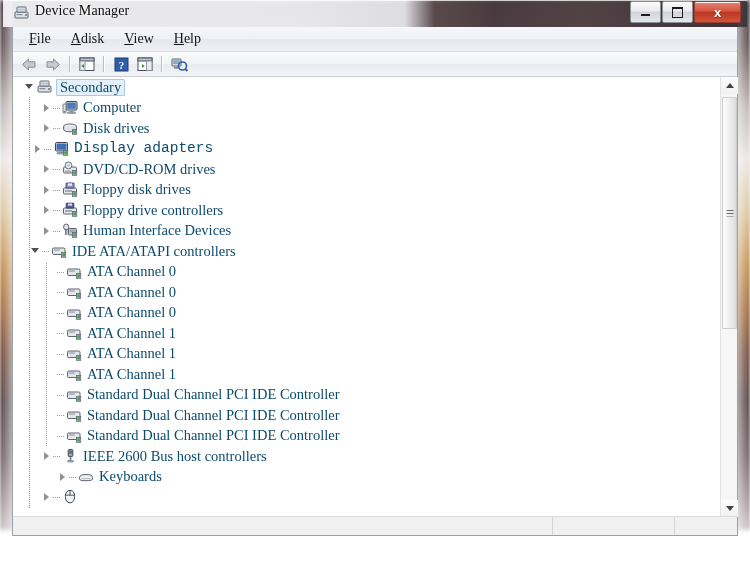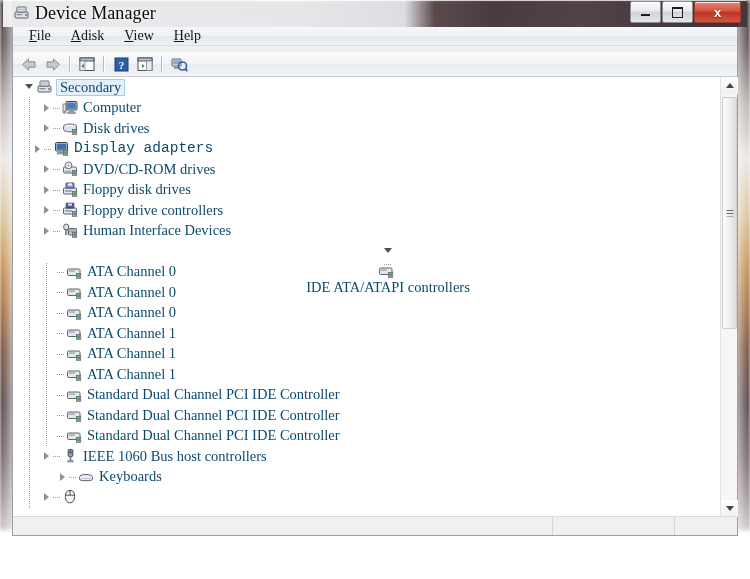--- a/index.html
+++ b/index.html
@@ -67,21 +67,21 @@
   #titlebar-inner-border {
     position:absolute; left:0; top:0; width:744px; height:27px;
     border-top: 1px solid rgba(255,255,255,.75);
     box-sizing: border-box;
   }
   #title-icon {
     position: absolute; left: 10px; top: 5px; width: 17px; height: 16px;
   }
   #title-text {
     position: absolute; left: 32px; top: 3px;
-    font-size: 18px; color: #0a0a0a;
+    font-size: 14px; color: #0a0a0a;
     font-family: "Liberation Serif", serif;
     letter-spacing: .1px;
     text-shadow: 0 0 3px rgba(255,255,255,.9), 0 0 6px rgba(255,255,255,.8);
     white-space: nowrap;
   }
 
   
   #winbtns { position:absolute; right:6px; top:1px; height:22px; display:flex; }
   .winbtn {
     width: 29px; height: 20px; margin-left: 1px;
@@ -111,21 +111,21 @@
     position: absolute; left: 9px; top: 27px;
     width: 726px; height: 509px;
     background: #f0f0f0;
     border: 1px solid #9aa0a8;
     border-top: none;
     box-sizing: border-box;
   }
 
   
   #menubar {
-    position: absolute; left: 0; top: 0; width: 724px; height: 19px;
+    position: absolute; left: 0; top: 0; width: 724px; height: 25px;
     background: linear-gradient(180deg,#f5f7fa 0%,#eef1f6 48%,#e4e8ef 52%,#eef0f4 100%);
     border-bottom: 1px solid #d9dce1;
     box-sizing: border-box;
     display: flex; align-items: center;
   }
   .menu-item {
     font-size: 14px; color: #10131a;
     font-family: "Liberation Serif", serif;
     padding: 2px 8px; margin-left: 4px;
     cursor: default; white-space: nowrap;
@@ -462,21 +462,21 @@
                 <ellipse cx="4.2" cy="4" rx="2.6" ry="3" fill="#dfe3e8" stroke="#5d6470" stroke-width="1"></ellipse>
                 <rect x="3.4" y="6.4" width="1.6" height="5" fill="#b7bdc5" stroke="#5d6470" stroke-width=".7"></rect>
                 <rect x="6.5" y="5.5" width="8" height="6.5" rx=".8" fill="#c7ccd3" stroke="#5d6470" stroke-width="1"></rect>
                 <rect x="7.4" y="6.6" width="6.2" height="1" fill="#8d949e"></rect>
                 <rect x="7.4" y="8.3" width="6.2" height="1" fill="#8d949e"></rect>
                 <rect x="10.5" y="9.5" width="4.2" height="4.8" fill="#cfd4da" stroke="#5d6470" stroke-width=".8"></rect>
                 <rect x="11.2" y="10.2" width="2.8" height="3.4" fill="#49a349"></rect>
               </svg></span>
             <span class="lbl">Human Interface Devices</span>
           </div>
-          <div class="row" style="padding-left: 43px; flex-direction: column;">
+          <div class="row" style="padding-left: 16px;">
             <span class="twisty expanded"></span>
             <span class="dots"></span>
             <span class="dicon"><svg viewBox="0 0 17 16" width="17" height="16">
                 <rect x="1.5" y="5" width="12.5" height="6.5" rx="1.2" fill="#e4e7eb" stroke="#5d6470" stroke-width="1"></rect>
                 <rect x="2.8" y="6.4" width="6" height="1.3" fill="#9aa1ab"></rect>
                 <rect x="10.5" y="9.5" width="4.2" height="4.8" fill="#cfd4da" stroke="#5d6470" stroke-width=".8"></rect>
                 <rect x="11.2" y="10.2" width="2.8" height="3.4" fill="#49a349"></rect>
               </svg></span>
             <span class="lbl">IDE ATA/ATAPI controllers</span>
           </div>
@@ -572,21 +572,21 @@
           </div>
           <div class="row" style="padding-left: 27px;">
             <span class="twisty collapsed"></span>
             <span class="dots"></span>
             <span class="dicon"><svg viewBox="0 0 17 16" width="17" height="16">
                 <rect x="6.2" y="1.5" width="4.6" height="7" rx="1" fill="#9aa1ab" stroke="#3d4650" stroke-width="1"></rect>
                 <rect x="7.3" y="2.6" width="2.4" height="3" fill="#5d6470"></rect>
                 <rect x="7.6" y="8.5" width="1.8" height="5" fill="#7d848c"></rect>
                 <rect x="5.6" y="12.6" width="5.8" height="1.4" rx=".4" fill="#b7bdc5" stroke="#5d6470" stroke-width=".6"></rect>
               </svg></span>
-            <span class="lbl">IEEE 1060 Bus host controllers</span>
+            <span class="lbl">IEEE 2600 Bus host controllers</span>
           </div>
           <div class="row" style="padding-left: 43px;">
             <span class="twisty collapsed"></span>
             <span class="dots"></span>
             <span class="dicon"><svg viewBox="0 0 17 16" width="17" height="16">
                 <path d="M1.5 8.5 q0-3 6.5-3 t6.5 3 v1.6 q0 1.6-6.5 1.6 t-6.5-1.6 z" fill="#eceef1" stroke="#5d6470" stroke-width="1"></path>
                 <line x1="3.5" y1="9.6" x2="12.5" y2="9.6" stroke="#aab0b8" stroke-width=".8"></line>
               </svg></span>
             <span class="lbl">Keyboards</span>
           </div>

